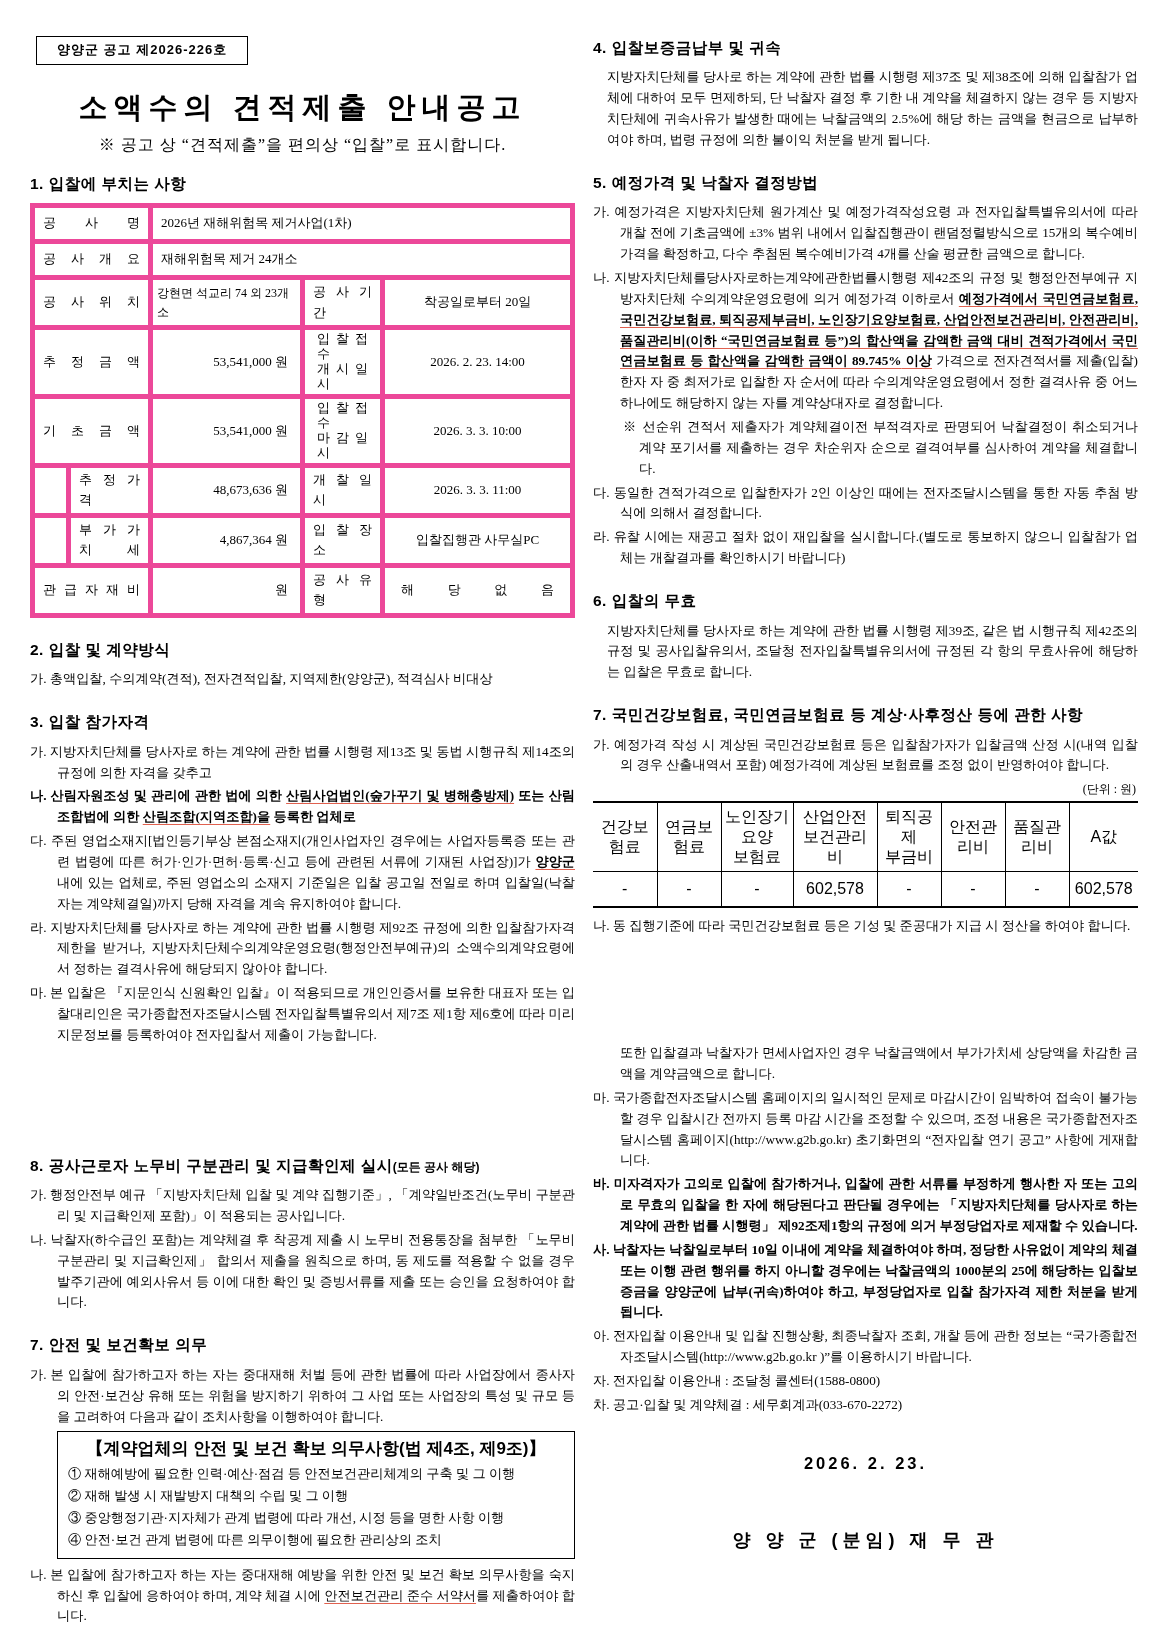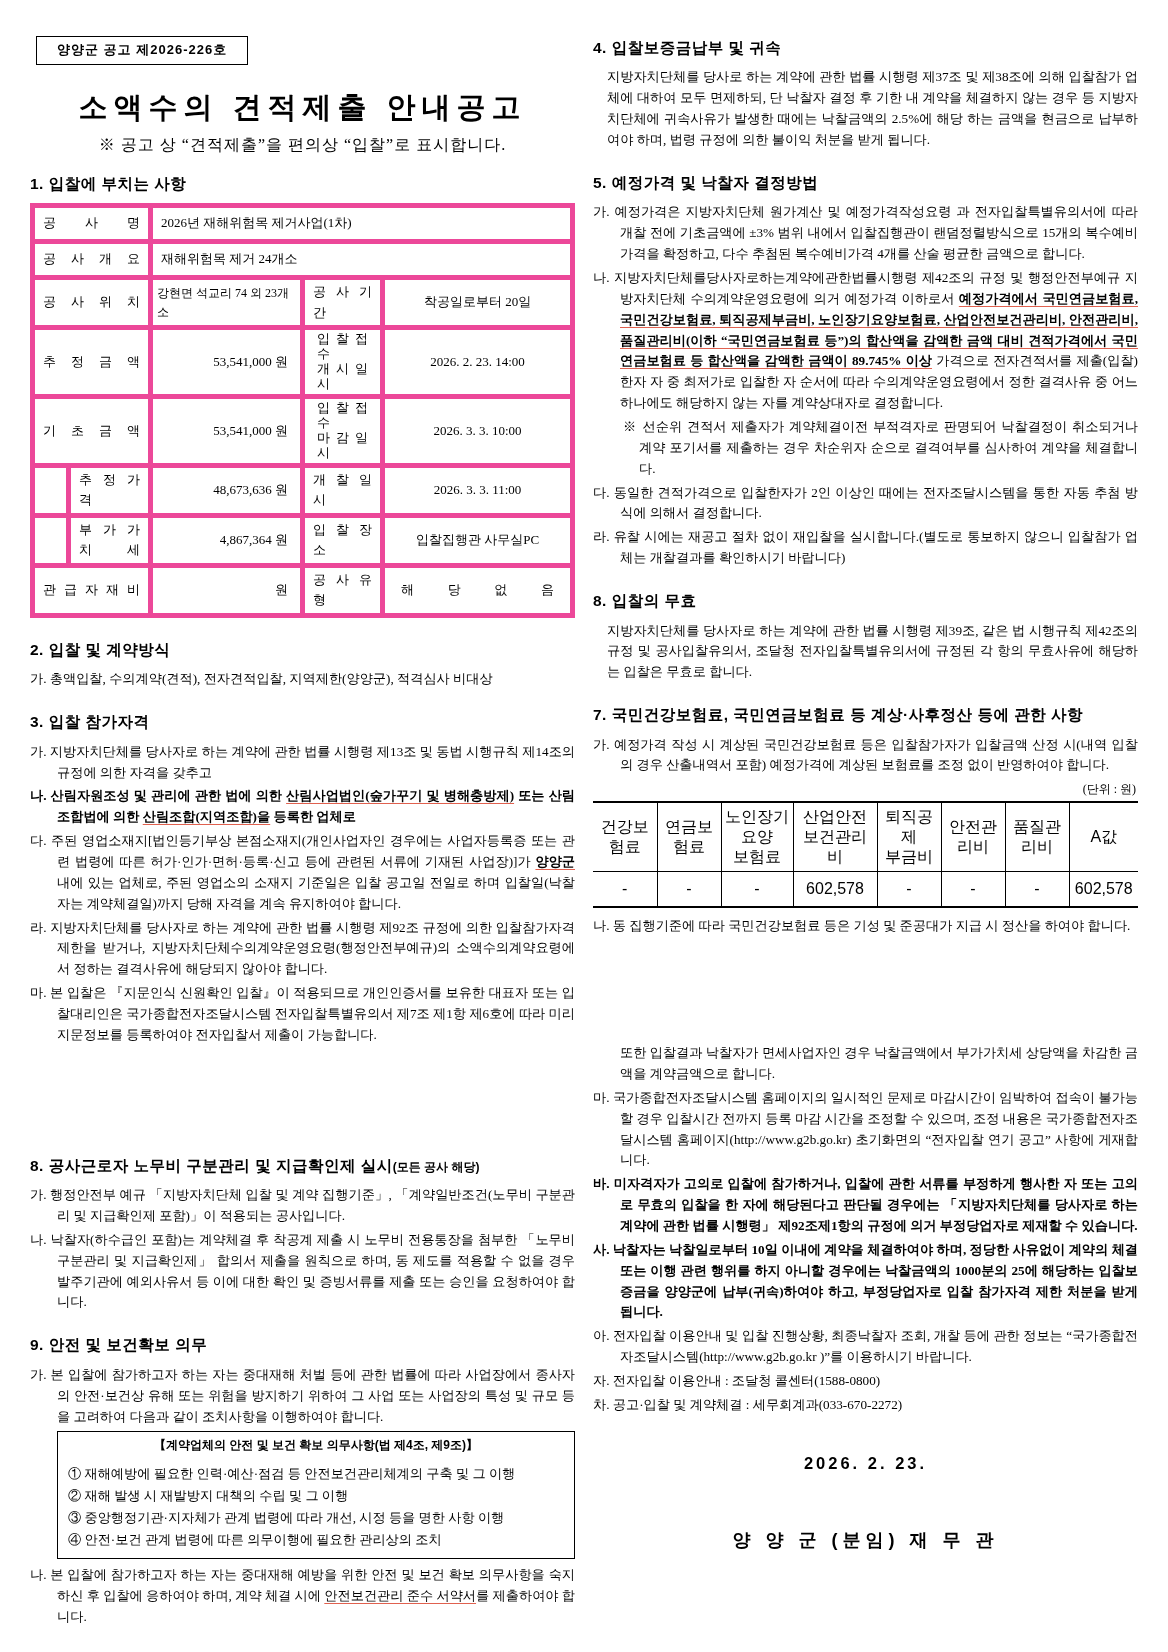--- a/index.html
+++ b/index.html
@@ -38,21 +38,21 @@
   .unit-note{text-align:right;font-size:12px;margin:4px 2px 2px 0;}
   .t2{font-family:"Liberation Sans",sans-serif;font-size:16px;text-align:center;
       border-top:2px solid #000;border-bottom:2px solid #000;}
   .t2 td{border-left:1px solid #000;border-right:1px solid #000;padding:4px 2px;vertical-align:middle;white-space:pre-line;line-height:1.25;}
   .t2 tr:first-child td{border-bottom:1px solid #000;height:38px;}
   .t2 td:first-child{border-left:none;}
   .t2 td:last-child{border-right:none;}
   .t2 .val{height:26px;}
 
   .law-box{border:1px solid #000;margin:4px 0 6px 27px;padding:4px 10px 6px 10px;}
-  .law-box-title{text-align:center;font-family:"Liberation Sans",sans-serif;font-weight:bold;font-size:12px;margin-bottom:9px;}
+  .law-box-title{text-align:center;font-family:"Liberation Sans",sans-serif;font-weight:bold;font-size:17px;margin-bottom:1px;}
   .law-line{text-align:justify;margin:1px 0;}
 
   .gap-l{height:88px;}
   .gap-r{height:86px;}
 
   .date-line{text-align:center;font-weight:bold;font-size:16.5px;letter-spacing:3px;margin:34px 0 0 0;
              font-family:"Liberation Sans",sans-serif;}
   .signer{text-align:center;font-weight:bold;font-size:18px;letter-spacing:5px;margin-top:50px;
           font-family:"Liberation Sans",sans-serif;}
 </style>
@@ -150,21 +150,21 @@
 
       <div class="gap-l"></div>
 
       <div class="sec">
         <div class="sec-head"><span>8. 공사근로자 노무비 구분관리 및 지급확인제 실시</span><span class="head-note">(모든 공사 해당)</span></div>
         <div class="item">가. 행정안전부 예규 「지방자치단체 입찰 및 계약 집행기준」, 「계약일반조건(노무비 구분관리 및 지급확인제 포함)」이 적용되는 공사입니다.</div>
         <div class="item">나. 낙찰자(하수급인 포함)는 계약체결 후 착공계 제출 시 노무비 전용통장을 첨부한 「노무비 구분관리 및 지급확인제」 합의서 제출을 원칙으로 하며, 동 제도를 적용할 수 없을 경우 발주기관에 예외사유서 등 이에 대한 확인 및 증빙서류를 제출 또는 승인을 요청하여야 합니다.</div>
       </div>
 
       <div class="sec">
-        <div class="sec-head">9. 안전 및 보건확보 의무</div>
+        <div class="sec-head">7. 안전 및 보건확보 의무</div>
         <div class="item">가. 본 입찰에 참가하고자 하는 자는 중대재해 처벌 등에 관한 법률에 따라 사업장에서 종사자의 안전·보건상 유해 또는 위험을 방지하기 위하여 그 사업 또는 사업장의 특성 및 규모 등을 고려하여 다음과 같이 조치사항을 이행하여야 합니다.</div>
         <div class="law-box">
           <div class="law-box-title">【계약업체의 안전 및 보건 확보 의무사항(법 제4조, 제9조)】</div>
           <div class="law-line">① 재해예방에 필요한 인력·예산·점검 등 안전보건관리체계의 구축 및 그 이행</div>
           <div class="law-line">② 재해 발생 시 재발방지 대책의 수립 및 그 이행</div>
           <div class="law-line">③ 중앙행정기관·지자체가 관계 법령에 따라 개선, 시정 등을 명한 사항 이행</div>
           <div class="law-line">④ 안전·보건 관계 법령에 따른 의무이행에 필요한 관리상의 조치</div>
         </div>
         <div class="item"><span>나. 본 입찰에 참가하고자 하는 자는 중대재해 예방을 위한 안전 및 보건 확보 의무사항을 숙지하신 후 입찰에 응하여야 하며, 계약 체결 시에 </span><span class="redline">안전보건관리 준수 서약서</span><span>를 제출하여야 합니다.</span></div>
       </div>
@@ -187,21 +187,21 @@
       <div class="sec">
         <div class="sec-head">5. 예정가격 및 낙찰자 결정방법</div>
         <div class="item">가. 예정가격은 지방자치단체 원가계산 및 예정가격작성요령 과 전자입찰특별유의서에 따라 개찰 전에 기초금액에 ±3% 범위 내에서 입찰집행관이 랜덤정렬방식으로 15개의 복수예비가격을 확정하고, 다수 추첨된 복수예비가격 4개를 산술 평균한 금액으로 합니다.</div>
         <div class="item"><span>나. 지방자치단체를당사자로하는계약에관한법률시행령 제42조의 규정 및 행정안전부예규 지방자치단체 수의계약운영요령에 의거 예정가격 이하로서 </span><span class="bold redline">예정가격에서 국민연금보험료, 국민건강보험료, 퇴직공제부금비, 노인장기요양보험료, 산업안전보건관리비, 안전관리비, 품질관리비(이하 “국민연금보험료 등”)의 합산액을 감액한 금액 대비 견적가격에서 국민연금보험료 등 합산액을 감액한 금액이 </span><span class="bold blue redline">89.745%</span><span class="bold redline"> 이상</span><span> 가격으로 전자견적서를 제출(입찰)한자 자 중 최저가로 입찰한 자 순서에 따라 수의계약운영요령에서 정한 결격사유 중 어느 하나에도 해당하지 않는 자를 계약상대자로 결정합니다.</span></div>
         <div class="subnote">※ 선순위 견적서 제출자가 계약체결이전 부적격자로 판명되어 낙찰결정이 취소되거나 계약 포기서를 제출하는 경우 차순위자 순으로 결격여부를 심사하여 계약을 체결합니다.</div>
         <div class="item">다. 동일한 견적가격으로 입찰한자가 2인 이상인 때에는 전자조달시스템을 통한 자동 추첨 방식에 의해서 결정합니다.</div>
         <div class="item">라. 유찰 시에는 재공고 절차 없이 재입찰을 실시합니다.(별도로 통보하지 않으니 입찰참가 업체는 개찰결과를 확인하시기 바랍니다)</div>
       </div>
 
       <div class="sec">
-        <div class="sec-head">8. 입찰의 무효</div>
+        <div class="sec-head">6. 입찰의 무효</div>
         <div class="plain">지방자치단체를 당사자로 하는 계약에 관한 법률 시행령 제39조, 같은 법 시행규칙 제42조의 규정 및 공사입찰유의서, 조달청 전자입찰특별유의서에 규정된 각 항의 무효사유에 해당하는 입찰은 무효로 합니다.</div>
       </div>
 
       <div class="sec">
         <div class="sec-head">7. 국민건강보험료, 국민연금보험료 등 계상·사후정산 등에 관한 사항</div>
         <div class="item">가. 예정가격 작성 시 계상된 국민건강보험료 등은 입찰참가자가 입찰금액 산정 시(내역 입찰의 경우 산출내역서 포함) 예정가격에 계상된 보험료를 조정 없이 반영하여야 합니다.</div>
         <div class="unit-note">(단위 : 원)</div>
         <table class="t2">
           <colgroup>
               <col style="width:64px">

